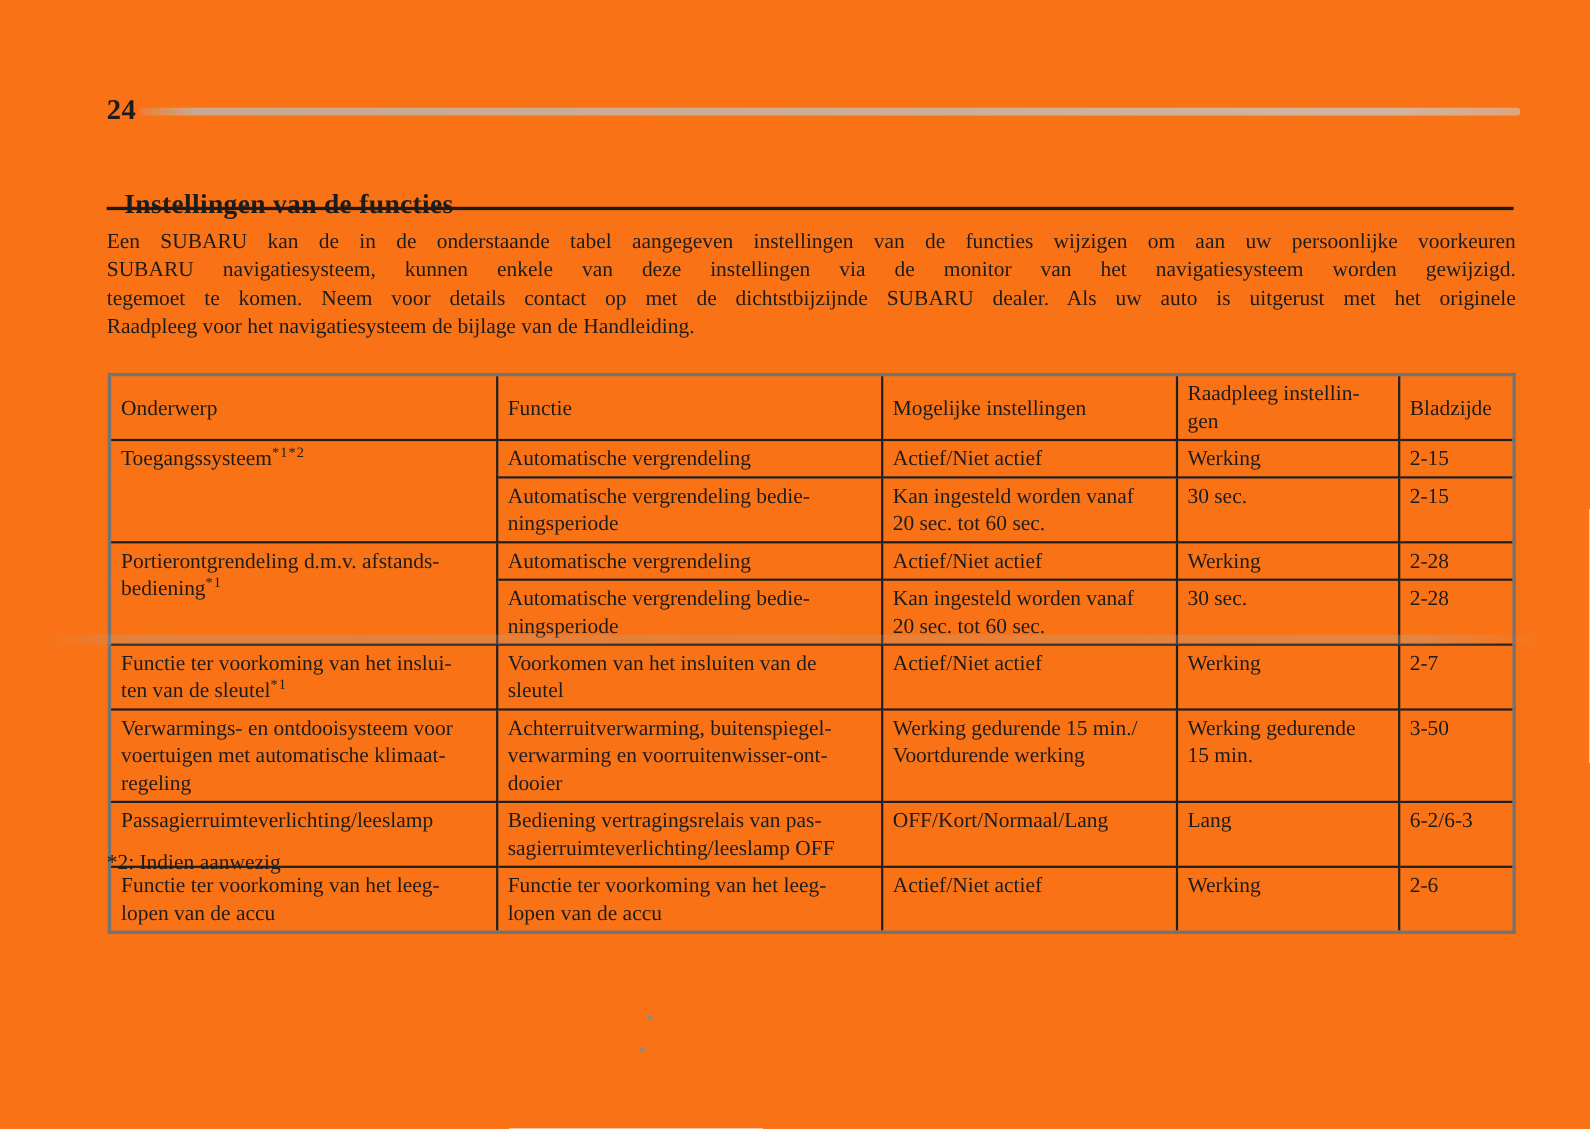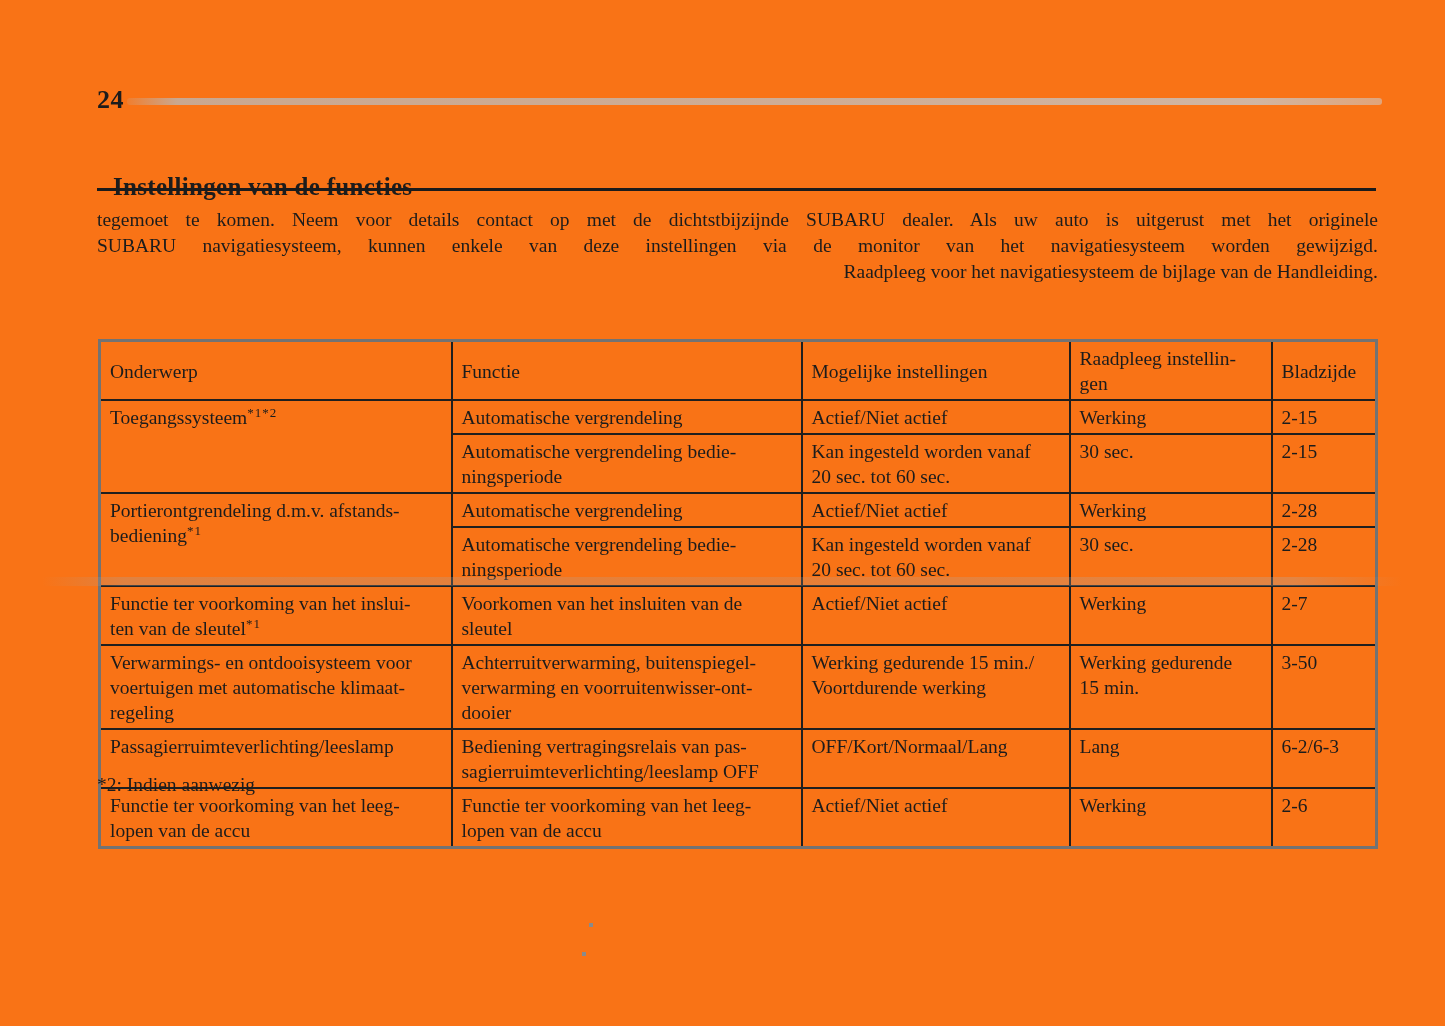--- a/index.html
+++ b/index.html
@@ -52,21 +52,21 @@
 
   
   .intro {
     position: absolute;
     left: 97px; top: 207px;
     width: 1281px;
     font-size: 19.5px;
     line-height: 26px;
   }
   .intro .jline { text-align: justify; text-align-last: justify; }
-  .intro .lline { text-align: right; }
+  .intro .lline { text-align: left; }
 
   
   .doc-table {
     position: absolute;
     left: 98px; top: 339px;
     width: 1277px;
     border-collapse: collapse;
     table-layout: fixed;
     border: 3px solid #737373;
   }
@@ -119,22 +119,23 @@
 
 <div class="page">
 
   <span class="page-number">24</span>
   <div class="header-rule"></div>
 
   <h1 class="section-title">Instellingen van de functies</h1>
   <div class="title-rule"></div>
 
   <div class="intro">
+    <div class="jline">Een SUBARU kan de in de onderstaande tabel aangegeven instellingen van de functies wijzigen om aan uw persoonlijke voorkeuren</div>
+    <div class="jline">SUBARU navigatiesysteem, kunnen enkele van deze instellingen via de monitor van het navigatiesysteem worden gewijzigd.</div>
     <div class="jline">tegemoet te komen. Neem voor details contact op met de dichtstbijzijnde SUBARU dealer. Als uw auto is uitgerust met het originele</div>
-    <div class="jline">SUBARU navigatiesysteem, kunnen enkele van deze instellingen via de monitor van het navigatiesysteem worden gewijzigd.</div>
     <div class="lline">Raadpleeg voor het navigatiesysteem de bijlage van de Handleiding.</div>
   </div>
 
   <table class="doc-table">
     <colgroup>
       <col style="width:352px">
       <col style="width:350px">
       <col style="width:268px">
       <col style="width:202px">
       <col style="width:105px">

